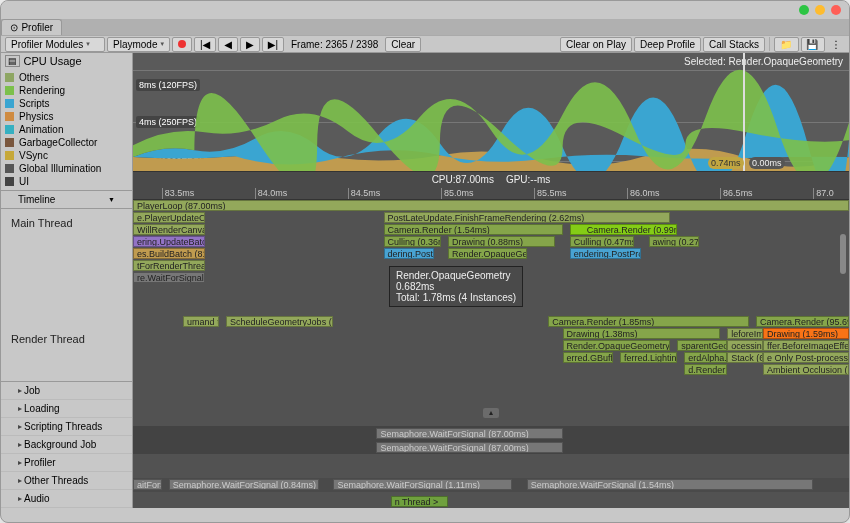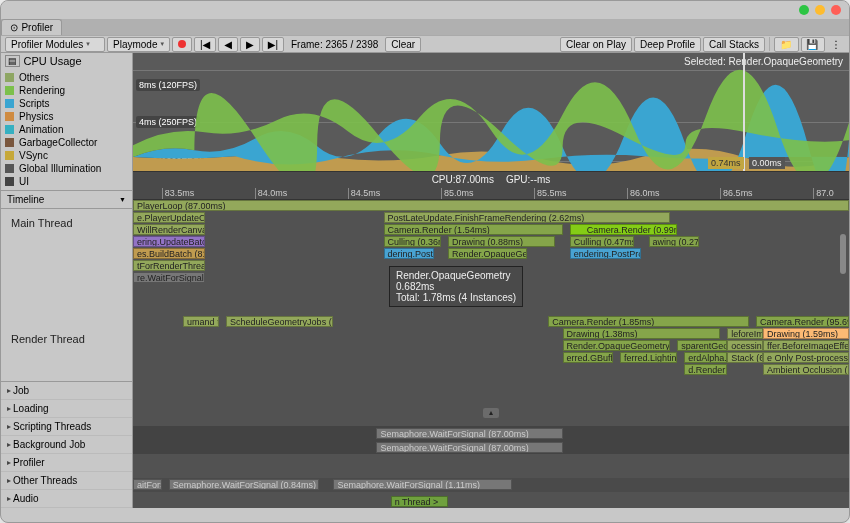--- a/index.html
+++ b/index.html
@@ -19,31 +19,31 @@
   .toolbar .sep { width: 1px; height: 14px; background: #aaa; margin: 0 2px; }
   .spacer { flex: 1; }
   .kebab { padding: 0 4px; cursor: pointer; }
   .content { display: flex; height: 455px; }
   .sidebar { width: 132px; background: #c8c8c8; display: flex; flex-direction: column; border-right: 1px solid #999; }
   .cpu-head { display: flex; align-items: center; gap: 4px; padding: 2px 4px; font-size: 11px; }
   .legend { padding: 2px 4px; }
   .legend div { display: flex; align-items: center; gap: 5px; font-size: 10px; line-height: 13px; }
   .sw { width: 9px; height: 9px; }
   .sidebar .vlist { border-top: 1px solid #999; }
-  .vlist .vitem { display: flex; align-items: center; padding: 3px 6px; border-bottom: 1px solid #bbb; cursor: pointer; }
+  .vlist .vitem { display: flex; align-items: center; padding: 3px 17px; border-bottom: 1px solid #bbb; cursor: pointer; }
   .vitem .chev { font-size: 8px; color: #444; margin-right: 2px; }
   .vitem.top { border-bottom: 1px solid #999; }
   .main { flex: 1; background: #525252; color: #eee; position: relative; overflow: hidden; }
   .graph { height: 119px; position: relative; background: #5a5a5a; border-bottom: 1px solid #333; }
   .sel { position: absolute; top: 3px; right: 6px; font-size: 10px; }
   .graph canvas, .graph svg { position: absolute; inset: 0; width: 100%; height: 100%; }
   .gridline { position: absolute; left: 0; right: 0; border-top: 1px solid #777; }
   .gridlabel { position: absolute; left: 3px; background: #444; color: #fff; padding: 1px 3px; font-size: 9px; border-radius: 2px; }
   .cursor-line { position: absolute; top: 0; bottom: 0; width: 2px; background: #ddd; }
-  .badge { position: absolute; background: #c1a641; color: #333; font-size: 9px; padding: 1px 3px; border-radius: 0; bottom: 2px; }
+  .badge { position: absolute; background: #c1a641; color: #333; font-size: 9px; padding: 1px 3px; border-radius: 6px; bottom: 2px; }
   .stats { height: 15px; display: flex; align-items: center; justify-content: center; background: #4a4a4a; color: #eee; font-size: 10px; gap: 12px; }
   .ruler { height: 13px; position: relative; background: #4a4a4a; border-bottom: 1px solid #333; overflow: hidden; }
   .ruler span { position: absolute; top: 1px; font-size: 9px; color: #ccc; border-left: 1px solid #888; padding-left: 2px; height: 12px; }
   .tracks { position: relative; }
   .bar { position: absolute; height: 11px; font-size: 9px; color: #222; overflow: hidden; white-space: nowrap; padding: 0 3px; line-height: 11px; border: 1px solid rgba(0,0,0,0.3); box-sizing: border-box; }
   .tooltip { position: absolute; background: #4a4a4a; color: #eee; border: 1px solid #222; padding: 3px 6px; font-size: 10px; z-index: 50; white-space: nowrap; }
   .arrow-btn { position: absolute; left: 50%; transform: translateX(-50%); width: 16px; height: 10px; background: #6b6b6b; color: #222; text-align: center; font-size: 8px; border-radius: 2px; cursor: pointer; line-height: 10px; }
   .track-section { position: relative; }
   .sbars { position: relative; height: 100%; }
   .scroll-y { position: absolute; top: 34px; right: 2px; bottom: 10px; width: 8px; background: transparent; }
@@ -242,21 +242,21 @@
           <div class="arrow-btn" style="bottom:0">▴</div>
         </div>
         <div class="track-section" style="height:98px;margin-top:16px">
           <div id="renderBars" class="sbars">
               <div class="bar" style="left: 7%; width: 5%; top: 0px; background: rgb(147, 168, 91);">umand to</div>
               <div class="bar" style="left: 13%; width: 15%; top: 0px; background: rgb(147, 168, 91);">ScheduleGeometryJobs (0.87ms)</div>
               <div class="bar" style="left: 58%; width: 28%; top: 0px; background: rgb(133, 165, 74);">Camera.Render (1.85ms)</div>
               <div class="bar" style="left: 87%; width: 13%; top: 0px; background: rgb(133, 165, 74);">Camera.Render (95.69ms)</div>
               <div class="bar" style="left: 60%; width: 22%; top: 12px; background: rgb(133, 165, 74);">Drawing (1.38ms)</div>
               <div class="bar" style="left: 83%; width: 5%; top: 12px; background: rgb(147, 168, 91);">leforeImag</div>
-              <div class="bar" style="left: 88%; width: 12%; top: 12px; background: #fdba74;">Drawing (1.59ms)</div>
+              <div class="bar" style="left: 88%; width: 12%; top: 12px; background: #f97316;">Drawing (1.59ms)</div>
               <div class="bar" style="left: 60%; width: 15%; top: 24px; background: rgb(133, 165, 74);">Render.OpaqueGeometry (0.97ms)</div>
               <div class="bar" style="left: 76%; width: 7%; top: 24px; background: rgb(133, 165, 74);">sparentGeom</div>
               <div class="bar" style="left: 83%; width: 5%; top: 24px; background: rgb(147, 168, 91);">ocessing (0</div>
               <div class="bar" style="left: 88%; width: 12%; top: 24px; background: rgb(147, 168, 91);">ffer.BeforeImageEffectsOpa</div>
               <div class="bar" style="left: 60%; width: 7%; top: 36px; background: rgb(133, 165, 74);">erred.GBuffe</div>
               <div class="bar" style="left: 68%; width: 8%; top: 36px; background: rgb(133, 165, 74);">ferred.Lighting</div>
               <div class="bar" style="left: 77%; width: 6%; top: 36px; background: rgb(133, 165, 74);">erdAlpha.Ren</div>
               <div class="bar" style="left: 83%; width: 5%; top: 36px; background: rgb(147, 168, 91);">Stack (6</div>
               <div class="bar" style="left: 88%; width: 12%; top: 36px; background: rgb(147, 168, 91);">e Only Post-processing (1.2</div>
               <div class="bar" style="left: 77%; width: 6%; top: 48px; background: rgb(133, 165, 74);">d.RenderLoo</div>
@@ -268,20 +268,21 @@
           <div class="bar" style="left:34%;width:26%;top:2px;background:#777;color:#ccc">Semaphore.WaitForSignal (87.00ms)</div>
         </div>
         <div class="track-section" style="height:12px;background:#434343">
           <div class="bar" style="left:34%;width:26%;top:0;background:#777;color:#ccc">Semaphore.WaitForSignal (87.00ms)</div>
         </div>
         <div style="height:24px"></div>
         <div class="track-section" style="height:14px;background:#4a4a4a">
           <div class="bar" style="left:0;width:4%;top:1px;background:#777;color:#ccc">aitForSi</div>
           <div class="bar" style="left:5%;width:21%;top:1px;background:#777;color:#ccc">Semaphore.WaitForSignal (0.84ms)</div>
           <div class="bar" style="left:28%;width:25%;top:1px;background:#777;color:#ccc">Semaphore.WaitForSignal (1.11ms)</div>
+          <div class="bar" style="left:55%;width:40%;top:1px;background:#777;color:#ccc">Semaphore.WaitForSignal (1.54ms)</div>
         </div>
         <div class="track-section" style="height:14px">
           <div class="bar" style="left:36%;width:8%;top:4px;background:#6fa03e;color:#222">n Thread &gt;</div>
         </div>
         <div class="scroll-y">
           <div class="thumb" style="top:0;height:40px"></div>
         </div>
       </div>
     </div>
   </div>

